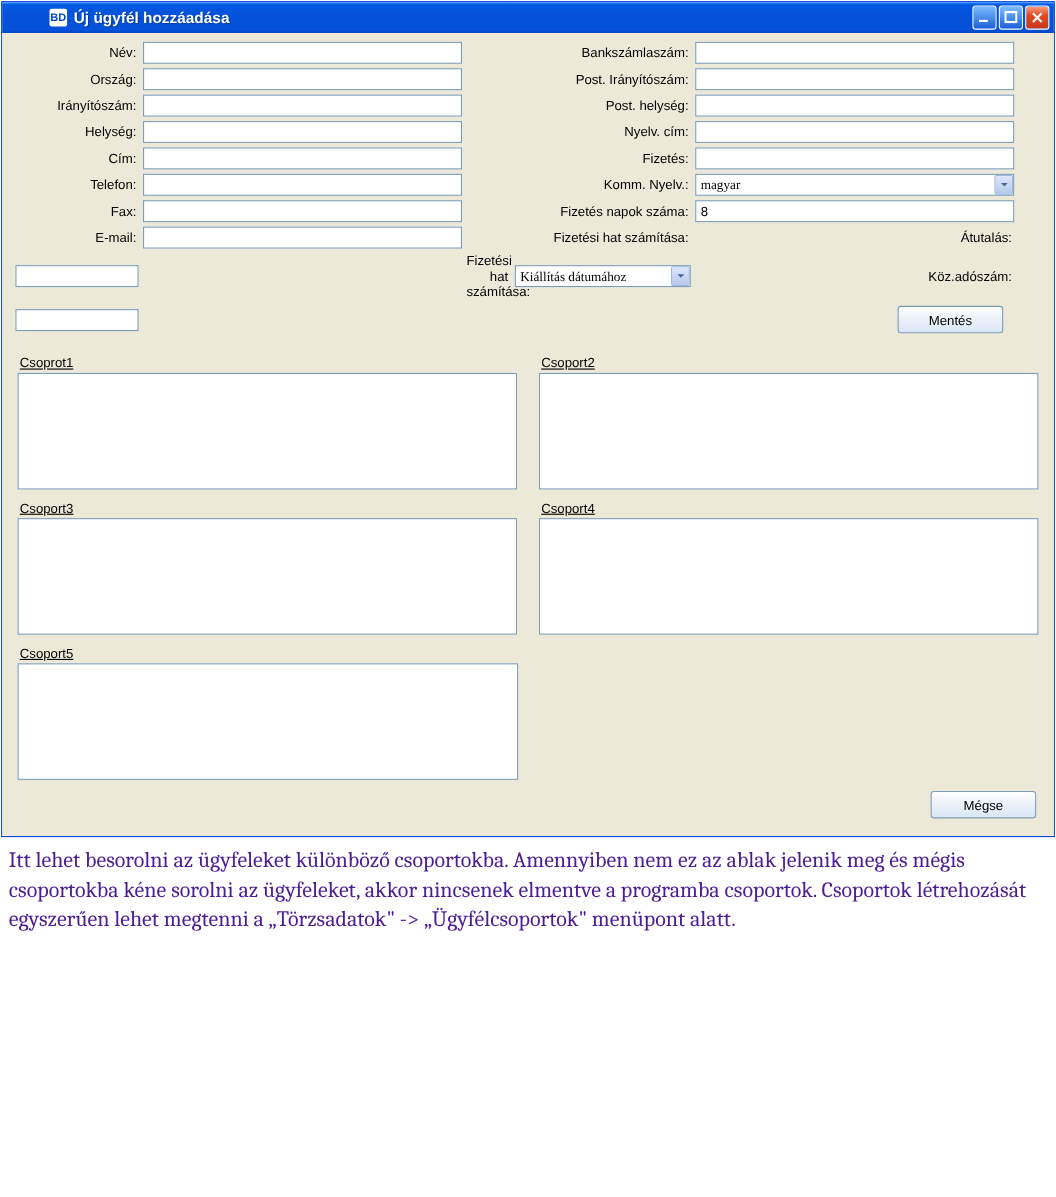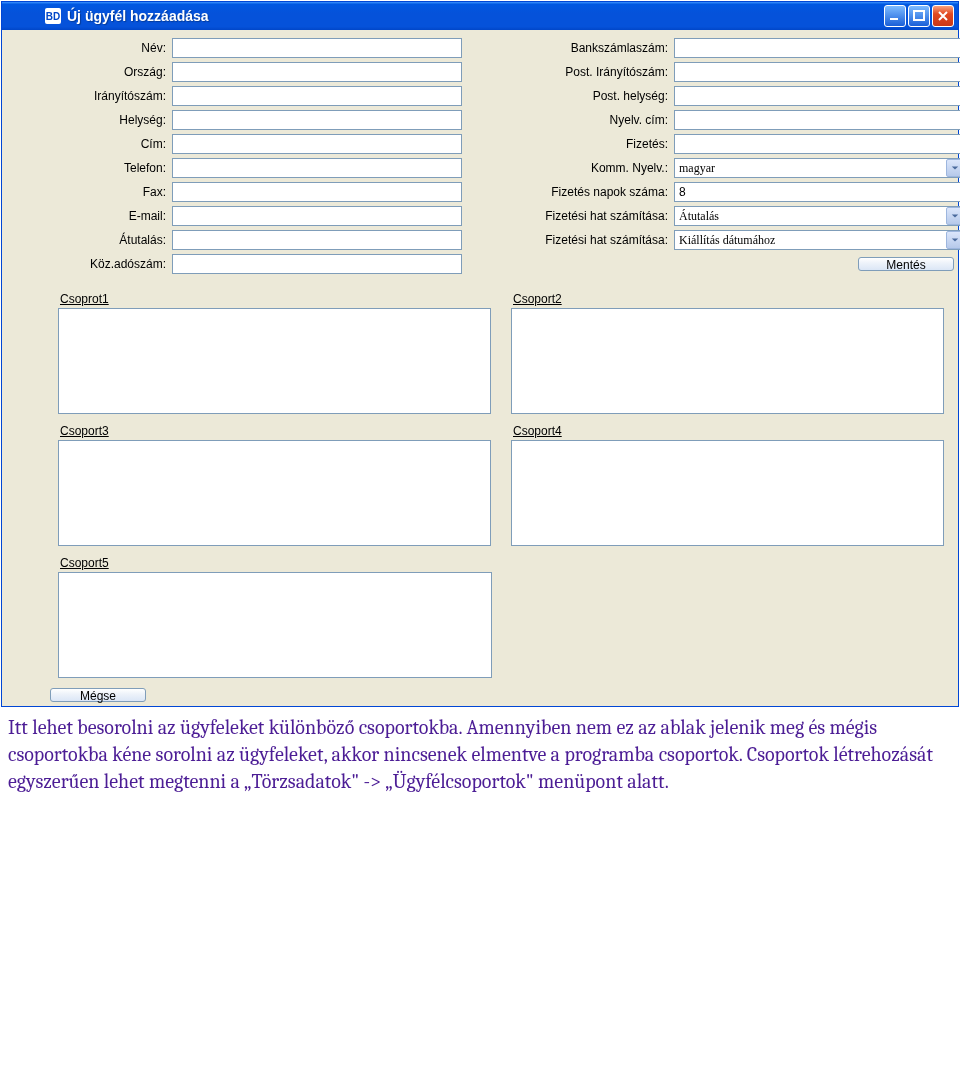--- a/index.html
+++ b/index.html
@@ -49,22 +49,21 @@
   }
   .win-btn.min, .win-btn.max {
     background: linear-gradient(to bottom,#7ebcff,#1a5fd8);
   }
   .win-btn.close {
     background: linear-gradient(to bottom,#f8a27e,#e24820 40%,#c83718);
   }
   .win-btn svg { width:12px; height:12px; }
   .client {
     background: #ece9d8;
-    padding: 4px 6px 0 6px;
-    margin-left: 42px;
+    padding: 4px 6px 12px 6px;
   }
   .form-grid {
     display: grid;
     grid-template-columns: 112px 290px 40px 160px 290px;
     gap: 4px 4px;
     align-items: center;
     padding: 4px 6px 2px 6px;
   }
   .lbl {
     text-align: right;
@@ -88,21 +87,21 @@
     position: absolute;
     right: 1px; top: 1px;
     width: 17px; height: 18px;
     background: linear-gradient(to bottom,#dbe6fb,#b6c9ea);
     border: 1px solid #9db6de;
     border-radius: 2px;
     display: flex; align-items: center; justify-content: center;
   }
   .combo-arrow svg { width:8px; height:8px; fill:#4a6a9c; }
   .btn {
-    height: 14px;
+    height: 25px;
     min-width: 96px;
     border: 1px solid #7f9db9;
     border-radius: 3px;
     background: linear-gradient(to bottom,#ffffff,#eef3fa 40%,#dbe6f6);
     font: inherit;
     padding: 0 14px;
     cursor: default;
   }
   .save-row {
     display: flex;
@@ -119,20 +118,21 @@
   .group-box { flex: 1; display: flex; flex-direction: column; text-decoration: underline; }
   .group-box.single { width: 49%; flex: none; }
   .group-label { margin: 10px 0 2px 2px; }
   .listbox {
     height: 106px;
     border: 1px solid #7f9db9;
     background: #fff;
   }
   .cancel-row {
     display: flex;
+    justify-content: flex-end;
     padding: 6px 10px 4px 0;
   }
   .help-text {
     font-family: Cambria, Georgia, serif;
     font-size: 20px;
     line-height: 1.35;
     padding: 6px 8px 8px 8px;
     color: #4c1d95;
   }
 </style>
@@ -211,28 +211,20 @@
       <div class="lbl">Fax:</div>
       <input class="text-input" value="" style="">
       <div></div>
       <div class="lbl">Fizetés napok száma:</div>
       <input class="text-input" value="8" style="">
 
       <div class="lbl">E-mail:</div>
       <input class="text-input" value="" style="">
       <div></div>
       <div class="lbl">Fizetési hat számítása:</div>
-      <div class="combo-wrap">
-        <input class="combo" value="Átutalás" style="">
-        <div class="combo-arrow">
-            <svg viewBox="0 0 10 10">
-              <path d="M1 3 L5 7 L9 3 Z"></path>
-            </svg>
-          </div>
-      </div>
 
       <div class="lbl">Átutalás:</div>
       <input class="text-input" value="" style="">
       <div></div>
       <div class="lbl">Fizetési hat számítása:</div>
       <div class="combo-wrap">
         <input class="combo" value="Kiállítás dátumához" style="">
         <div class="combo-arrow">
             <svg viewBox="0 0 10 10">
               <path d="M1 3 L5 7 L9 3 Z"></path>

